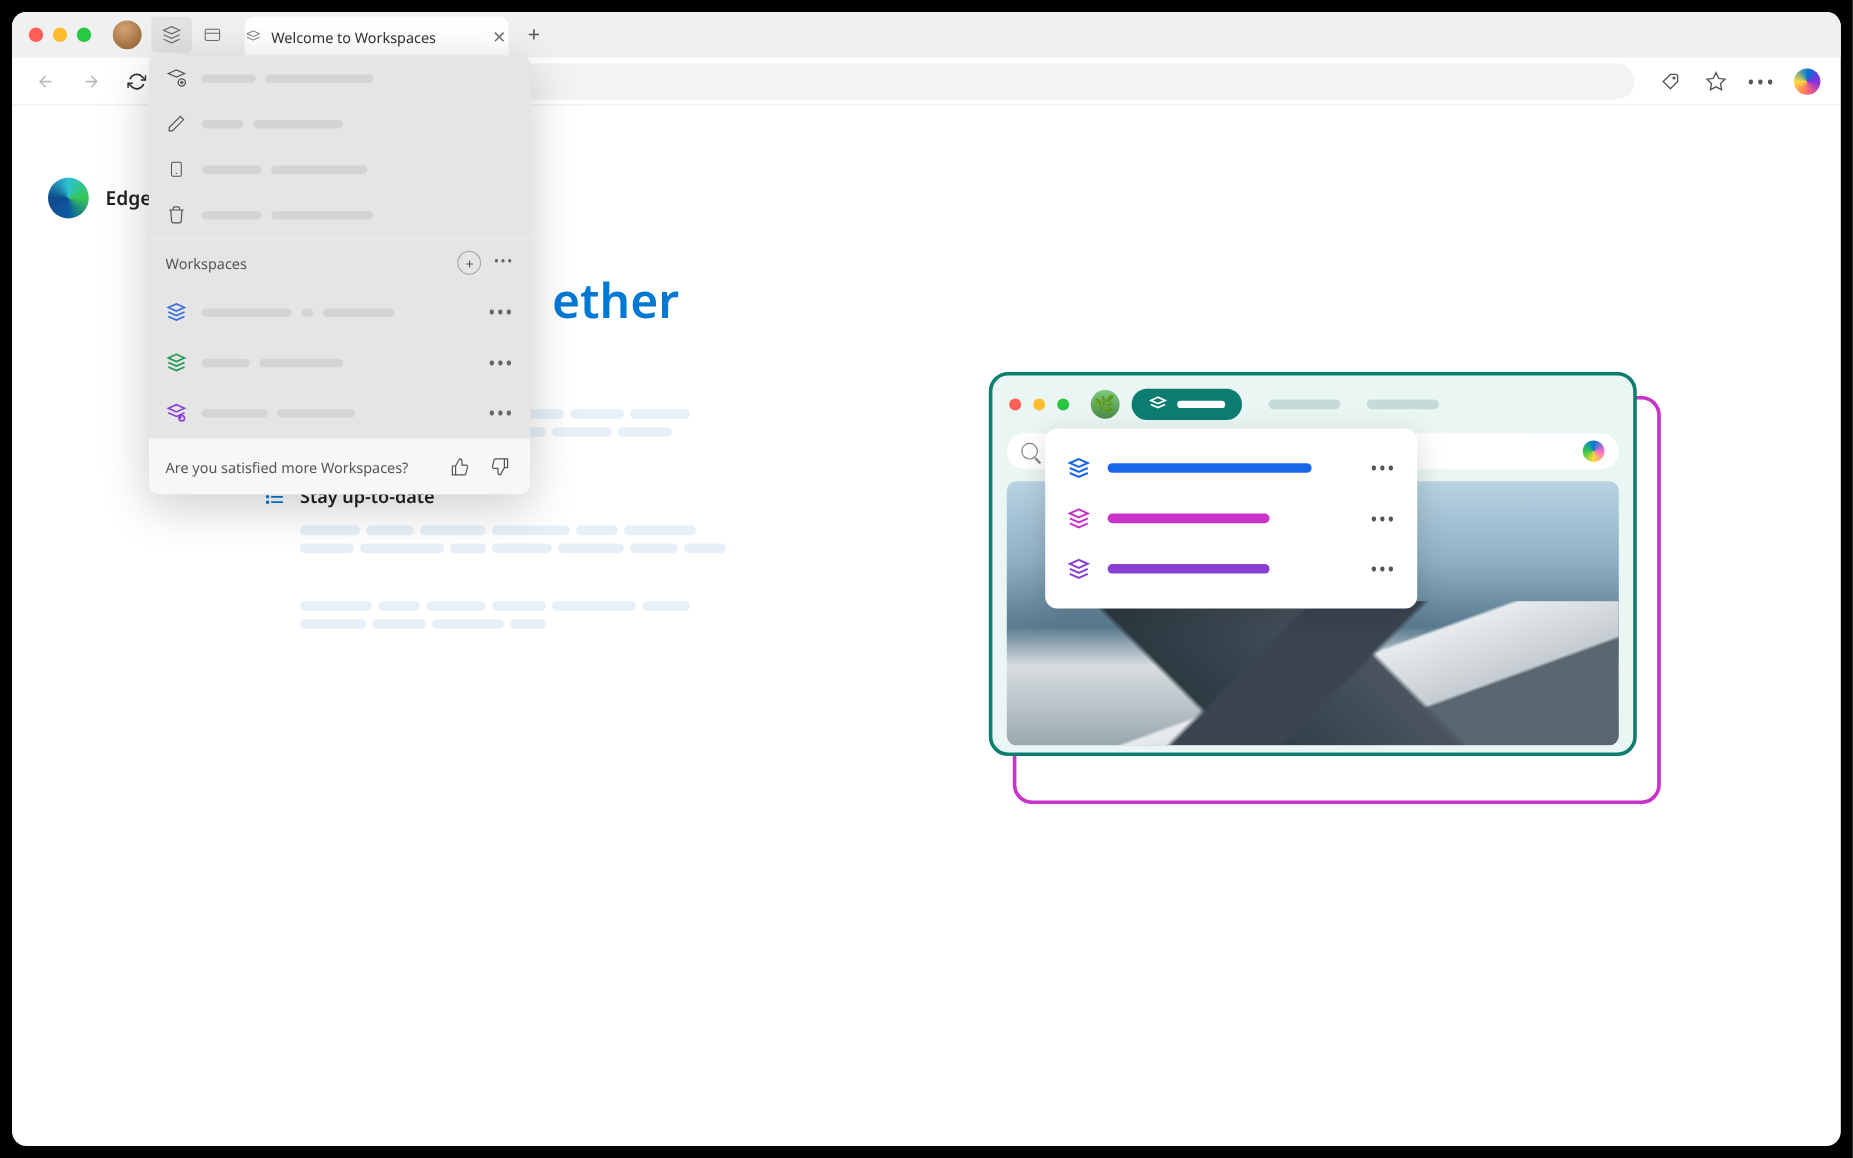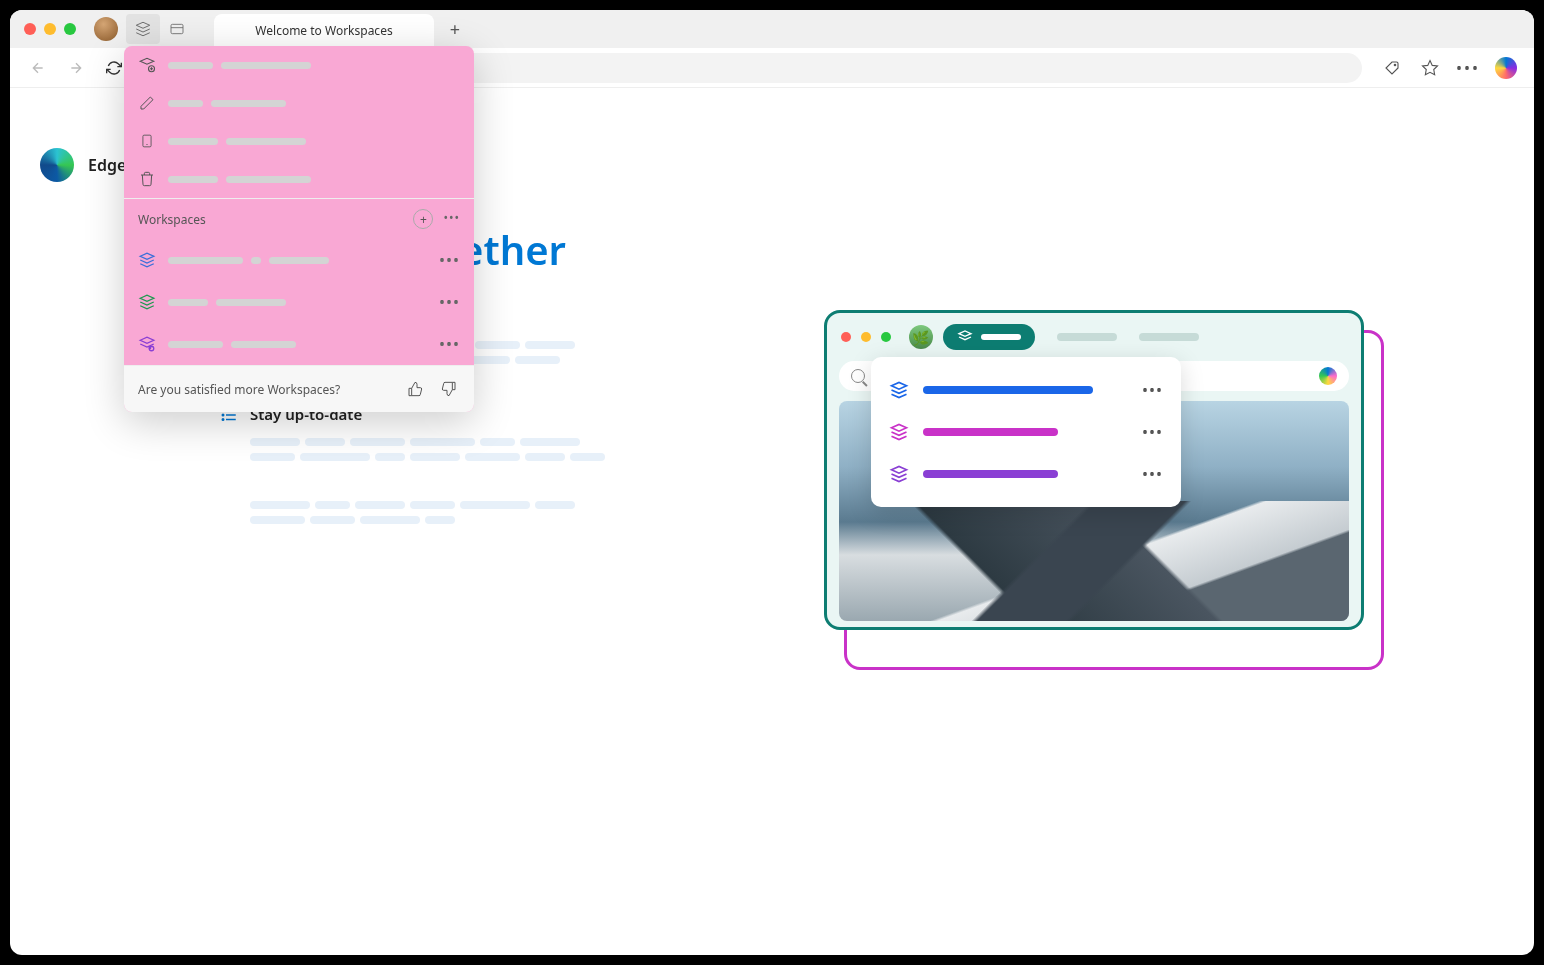--- a/index.html
+++ b/index.html
@@ -10,21 +10,21 @@
   .titlebar { height: 38px; background: #f0f0f0; display: flex; align-items: center; padding-left: 14px; }
   .traffic { display: flex; gap: 8px; margin-right: 18px; }
   .tl { width: 12px; height: 12px; border-radius: 50%; }
   .tl.red { background: #ff5f57; }
   .tl.yellow { background: #febc2e; }
   .tl.green { background: #28c840; }
   .avatar { width: 24px; height: 24px; border-radius: 50%; background: radial-gradient(circle at 40% 30%, #d4a574, #8b5a2b); margin-right: 8px; }
   .tb-btn { width: 34px; height: 30px; display: flex; align-items: center; justify-content: center; border-radius: 4px; }
   .tb-btn.active { background: #e2e2e2; }
   .ico-clr { stroke: #6b6b6b; fill: none; stroke-width: 1.3; }
-  .tab { height: 34px; background: #fff; border-radius: 8px 8px 0 0; display: flex; align-items: center; padding: 0 0; margin-left: 20px; gap: 8px; font-size: 12px; color: #333; min-width: 220px; position: relative; top: 2px; flex-direction: column; }
+  .tab { height: 34px; background: #fff; border-radius: 8px 8px 0 0; display: flex; align-items: center; padding: 0 0; margin-left: 10px; gap: 8px; font-size: 12px; color: #333; min-width: 220px; position: relative; top: 2px; }
   .tab-close { width: 16px; height: 16px; margin-left: auto; display: flex; align-items: center; justify-content: center; color: #777; font-size: 14px; }
   .newtab { width: 30px; height: 30px; display: flex; align-items: center; justify-content: center; font-size: 18px; color: #555; margin-left: 6px; }
 
   
   .toolbar { height: 40px; display: flex; align-items: center; padding: 0 12px; gap: 6px; border-bottom: 1px solid #eee; }
   .nav-btn { width: 32px; height: 32px; display: flex; align-items: center; justify-content: center; color: #888; }
   .nav-btn.disabled { opacity: 0.4; }
   .urlbar { flex: 1; height: 30px; background: #f3f3f3; border-radius: 15px; margin: 0 8px; }
   .tool-ico { width: 32px; height: 32px; display: flex; align-items: center; justify-content: center; }
   .copilot-ico { width: 22px; height: 22px; border-radius: 50%; background: conic-gradient(#0078d4, #8a2be2, #ff6b6b, #ffd93d, #0078d4); }
@@ -32,28 +32,28 @@
   
   .content { position: relative; padding: 60px 30px; }
   .page-title-row { display: flex; align-items: center; gap: 14px; margin-bottom: 40px; }
   .edge-logo { width: 34px; height: 34px; border-radius: 50%; background: conic-gradient(from 180deg, #0c59a4, #114a8b, #2bc3d2, #36c752, #0c59a4); }
   .page-title { font-size: 16px; font-weight: 600; color: #222; }
 
   .hero-text { color: #0078D4; font-size: 40px; font-weight: 600; margin-left: 420px; margin-bottom: 30px; }
 
   .features { margin-left: 180px; width: 400px; }
   .feature { margin-bottom: 40px; }
-  .feature-head { display: flex; align-items: flex-end; gap: 12px; margin-bottom: 14px; }
+  .feature-head { display: flex; align-items: center; gap: 12px; margin-bottom: 14px; }
   .feature-ico { width: 18px; height: 18px; color: #0078D4; }
   .feature-title { font-size: 15px; font-weight: 600; color: #222; }
   .skel-lines { display: flex; flex-wrap: wrap; gap: 7px 5px; margin-left: 30px; }
   .skel { height: 8px; background: #e7f0f9; border-radius: 4px; }
 
   
-  .dropdown { position: absolute; left: 114px; top: 36px; width: 350px; background: #f9a8d4; border-radius: 8px; box-shadow: 0 10px 40px rgba(0,0,0,0.2); overflow: hidden; z-index: 100; }
+  .dropdown { position: absolute; left: 114px; top: 36px; width: 318px; background: #e5e5e5; border-radius: 8px; box-shadow: 0 10px 40px rgba(0,0,0,0.2); overflow: hidden; z-index: 100; }
   .dd-item { display: flex; align-items: center; padding: 10px 14px; gap: 12px; }
   .dd-ico { width: 18px; height: 18px; flex-shrink: 0; display: flex; align-items: center; justify-content: center; }
   .dd-skel-group { display: flex; gap: 8px; }
   .dd-skel { height: 7px; background: #d4d4d4; border-radius: 4px; }
   .dd-section { padding: 10px 14px; display: flex; align-items: center; font-size: 12px; color: #555; border-top: 1px solid #eee; }
   .dd-section-actions { margin-left: auto; display: flex; gap: 10px; }
   .dd-circle-btn { width: 20px; height: 20px; border: 1px solid #aaa; border-radius: 50%; display: flex; align-items: center; justify-content: center; font-size: 12px; color: #555; }
   .dd-ws-item { display: flex; align-items: center; padding: 10px 14px; gap: 12px; }
   .ws-ico { width: 18px; height: 18px; flex-shrink: 0; }
   .dd-more { margin-left: auto; color: #666; font-size: 16px; letter-spacing: 1px; }

